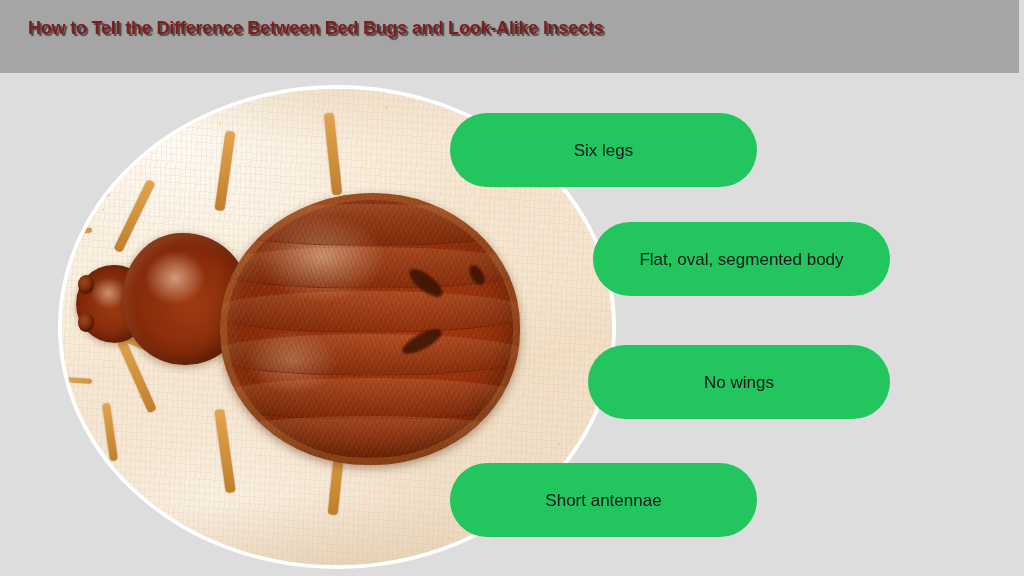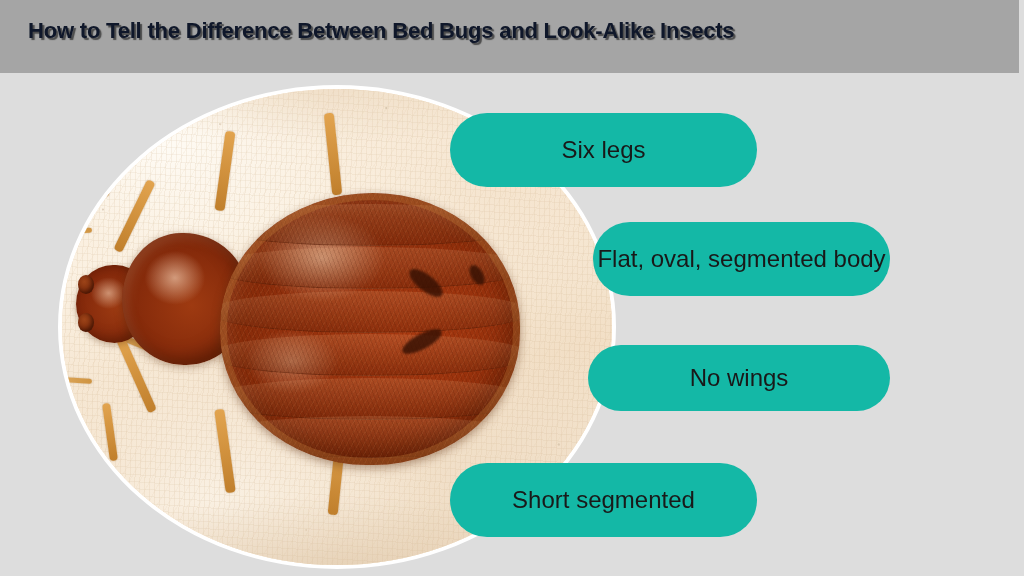--- a/index.html
+++ b/index.html
@@ -21,23 +21,23 @@
     left: 0;
     top: 0;
     width: 1019px;
     height: 73px;
     background: #a5a5a5;
   }
   #page-title {
     position: absolute;
     left: 28px;
     top: 18px;
-    font-size: 22px;
+    font-size: 18px;
     font-weight: bold;
-    color: #0f172a;
+    color: #7f1d1d;
     letter-spacing: -0.2px;
     white-space: nowrap;
     text-shadow: 2px 2px 1px rgba(60,60,60,0.85);
   }
 
   
   #photo-oval {
     position: absolute;
     left: 58px;
     top: 85px;
@@ -200,33 +200,33 @@
     width: 16px;
     height: 19px;
     border-radius: 50%;
     background: radial-gradient(circle at 40% 35%, #9c4318, #6a1f05);
     box-shadow: inset -2px -2px 4px rgba(40,10,0,0.6);
   }
 
   
   .pill {
     position: absolute;
-    background: #14b8a6;
+    background: #22c55e;
     border-radius: 999px;
     display: flex;
     align-items: center;
     justify-content: center;
     color: #191919;
-    font-size: 24px;
+    font-size: 17px;
     line-height: 1;
     white-space: nowrap;
   }
   #pill-0 { left: 450px; top: 113px; width: 307px; height: 74px; }
   #pill-1 { left: 593px; top: 222px; width: 297px; height: 74px; justify-content: center; }
-  #pill-2 { left: 588px; top: 345px; width: 302px; height: 66px; }
+  #pill-2 { left: 588px; top: 345px; width: 302px; height: 74px; }
   #pill-3 { left: 450px; top: 463px; width: 307px; height: 74px; }
 </style>
 </head>
 <body>
 
 <div id="header-bar">
   <div id="page-title">How to Tell the Difference Between Bed Bugs and Look-Alike Insects</div>
 </div>
 
 <div id="photo-oval">
@@ -278,14 +278,14 @@
 <div class="pill" id="pill-0">
   <span>Six legs</span>
 </div>
 <div class="pill" id="pill-1">
   <span>Flat, oval, segmented body</span>
 </div>
 <div class="pill" id="pill-2">
   <span>No wings</span>
 </div>
 <div class="pill" id="pill-3">
-  <span>Short segmented</span>
+  <span>Short antennae</span>
 </div>
 
 </body></html>

